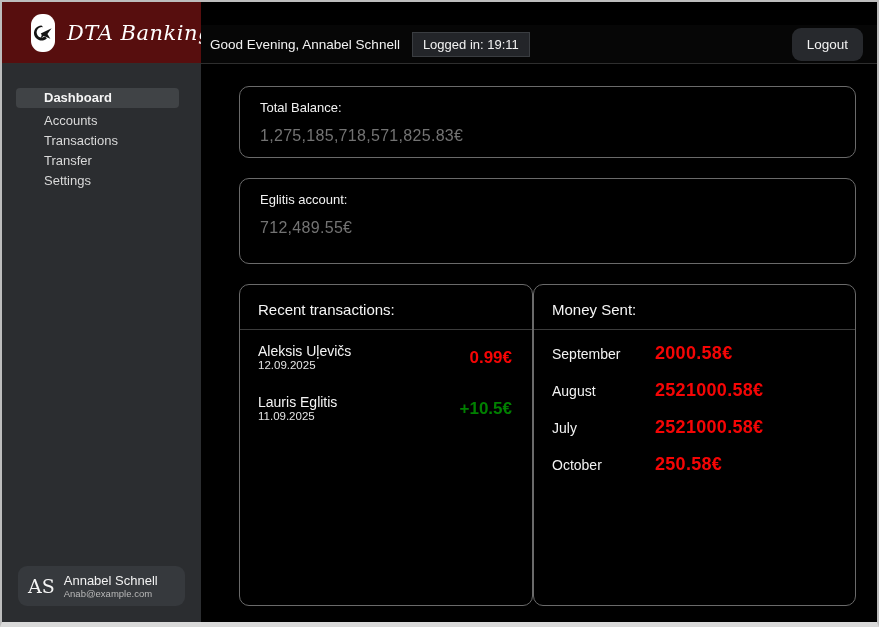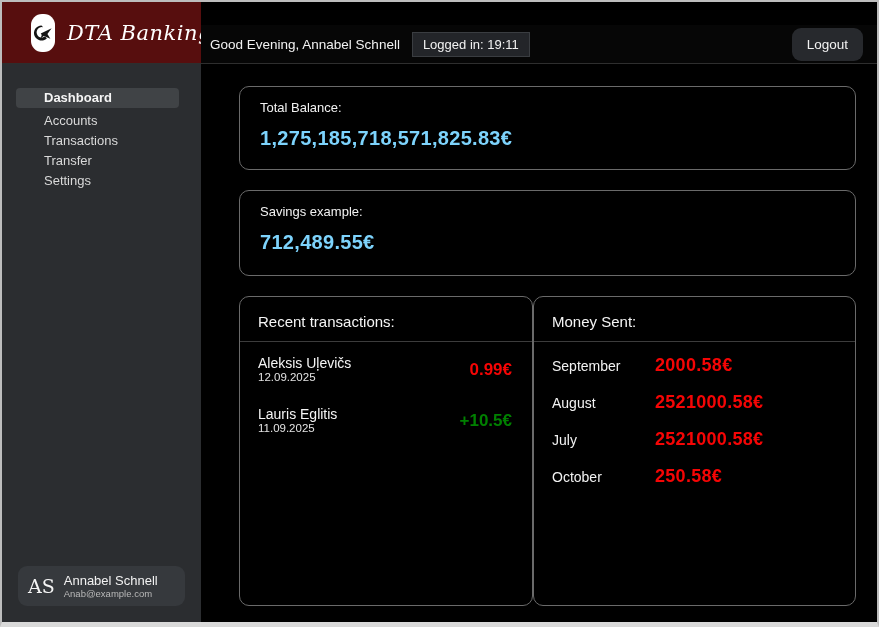--- a/index.html
+++ b/index.html
@@ -47,24 +47,24 @@
   .nav-item{line-height:20px;}
   .nav-item.active{background:var(--active-item-bg);color:#f5f5f5;font-weight:bold;}
   .nav-item:nth-child(1){margin-bottom:3px;}
   .profile-card{position:absolute;left:16px;right:16px;bottom:16px;height:40px;background:var(--profile-card-bg);border-radius:9px;display:flex;align-items:center;padding:0 10px;gap:9px;cursor:pointer;}
   .initials{font-family:"DejaVu Serif","Liberation Serif",serif;color:#f5f5f5;font-size:19px;}
   .profile-name{color:#f2f2f2;font-size:13px;line-height:15px;}
   .profile-email{color:#b9b9b9;font-size:9.5px;line-height:11px;}
   
   .main{flex:1;background:var(--main-bg);padding:22px 21px 16px 38px;display:flex;flex-direction:column;min-width:0;}
   .card{border:1px solid var(--card-border);border-radius:10px;background:#000;}
-  .stat-card{height:84px;padding:13px 20px;margin-bottom:20px;}
+  .stat-card{height:72px;padding:13px 20px;margin-bottom:20px;}
   .stat-card:nth-of-type(2){height:86px;}
   .stat-label{color:#f2f2f2;font-size:13px;}
-  .stat-value{color:#7dd3fc;font-size:20px;font-weight:bold;margin-top:12px;letter-spacing:0.3px;}
+  .stat-value{color:#737373;font-size:16px;font-weight:normal;margin-top:12px;letter-spacing:0.3px;}
   .cards-row{display:flex;flex:1;min-height:0;}
   .panel{flex:0 0 294px;width:294px;display:flex;flex-direction:column;}
   .panel.sent{flex:1;width:auto;}
   .panel-title{color:#f5f5f5;font-size:15px;padding:16px 18px 11px 18px;border-bottom:1px solid #3c3c3c;}
   .panel-body{padding:13px 20px 0 18px;}
   .tx-row{display:flex;align-items:center;justify-content:space-between;margin-bottom:22px;}
   .tx-name{color:#f5f5f5;font-size:14px;line-height:16px;}
   .tx-date{color:#e3e3e3;font-size:11.5px;line-height:13px;}
   .tx-amount{font-size:17px;font-weight:bold;}
   .amount-neg{color:var(--negative-red);}
@@ -116,21 +116,21 @@
     </aside>
 
     <main class="main">
 
       <section class="card stat-card">
         <div class="stat-label">Total Balance:</div>
         <div class="stat-value">1,275,185,718,571,825.83€</div>
       </section>
 
       <section class="card stat-card">
-        <div class="stat-label">Savings example:</div>
+        <div class="stat-label">Eglitis account:</div>
         <div class="stat-value">712,489.55€</div>
       </section>
 
       <div class="cards-row">
 
         <section class="card panel">
           <div class="panel-title">Recent transactions:</div>
           <div class="panel-body">
             <div class="tx-row">
               <div>

